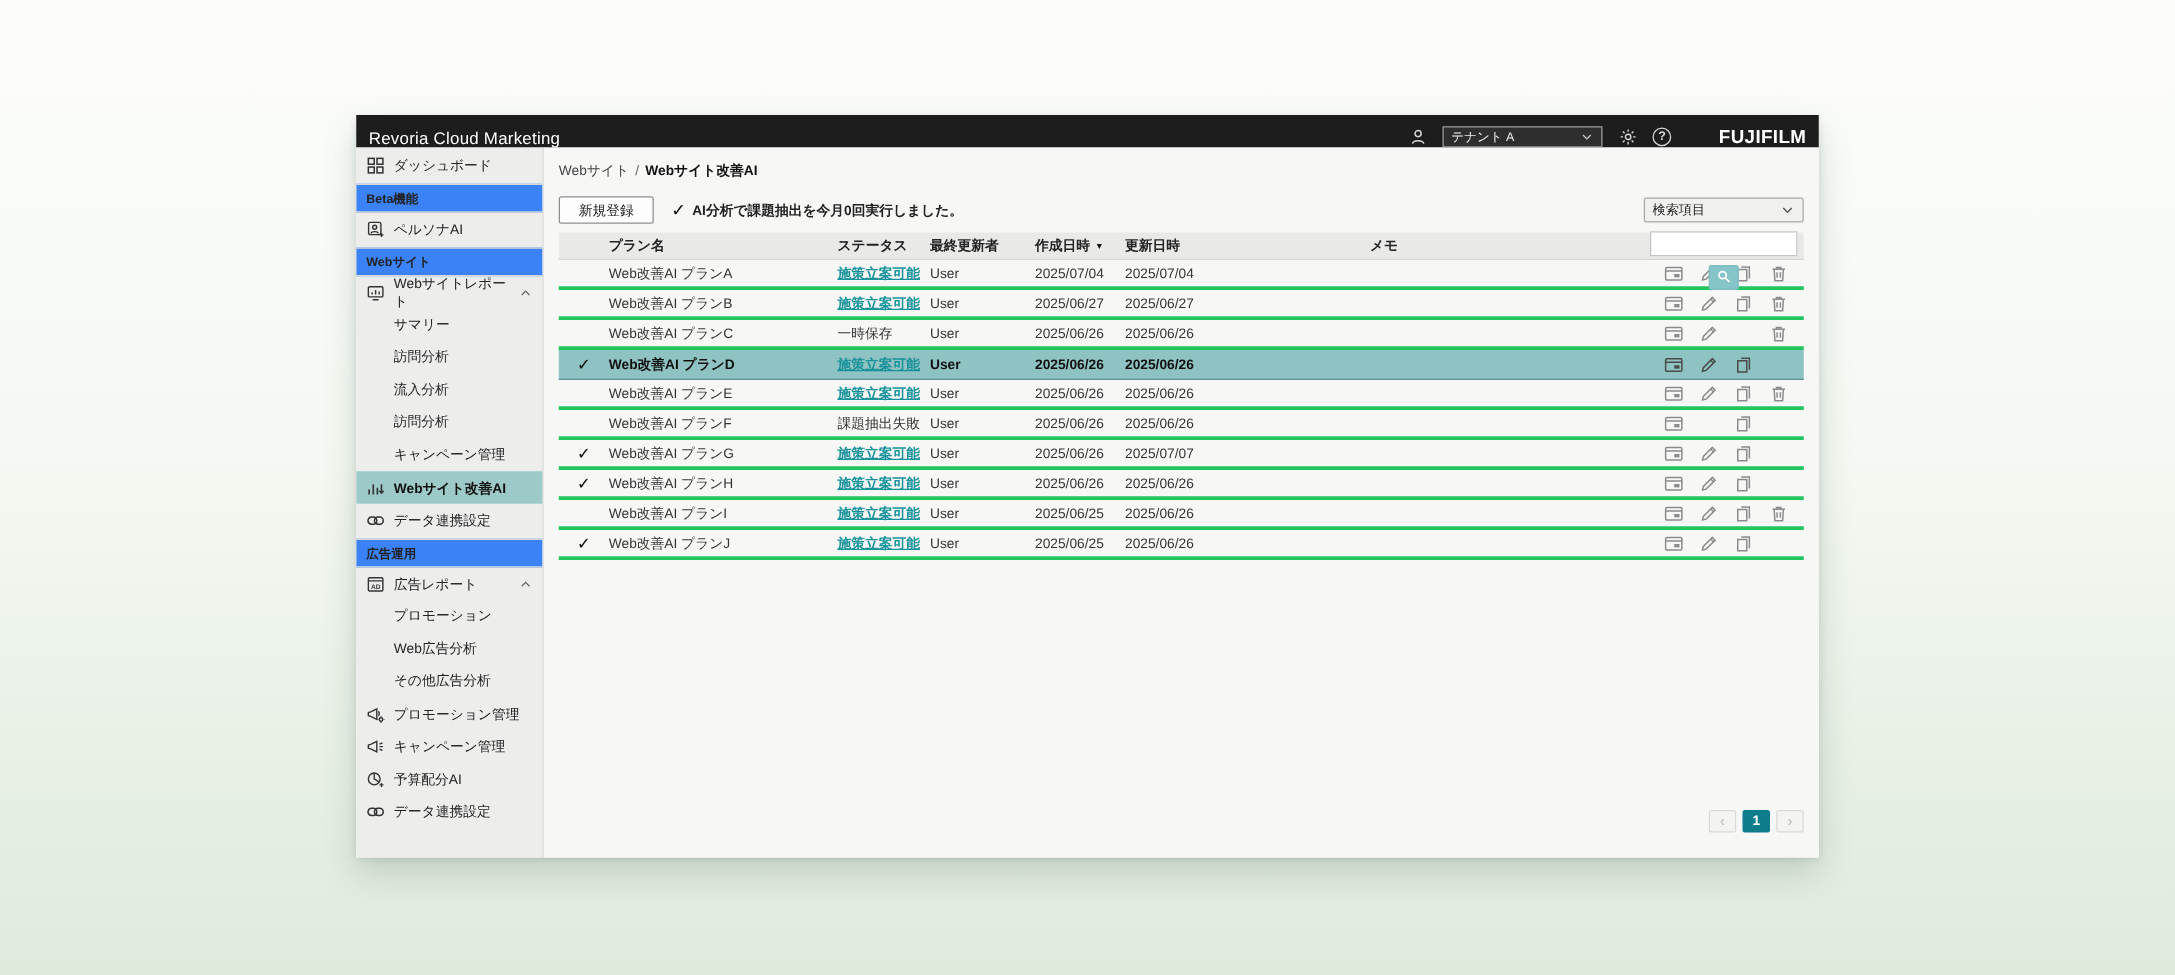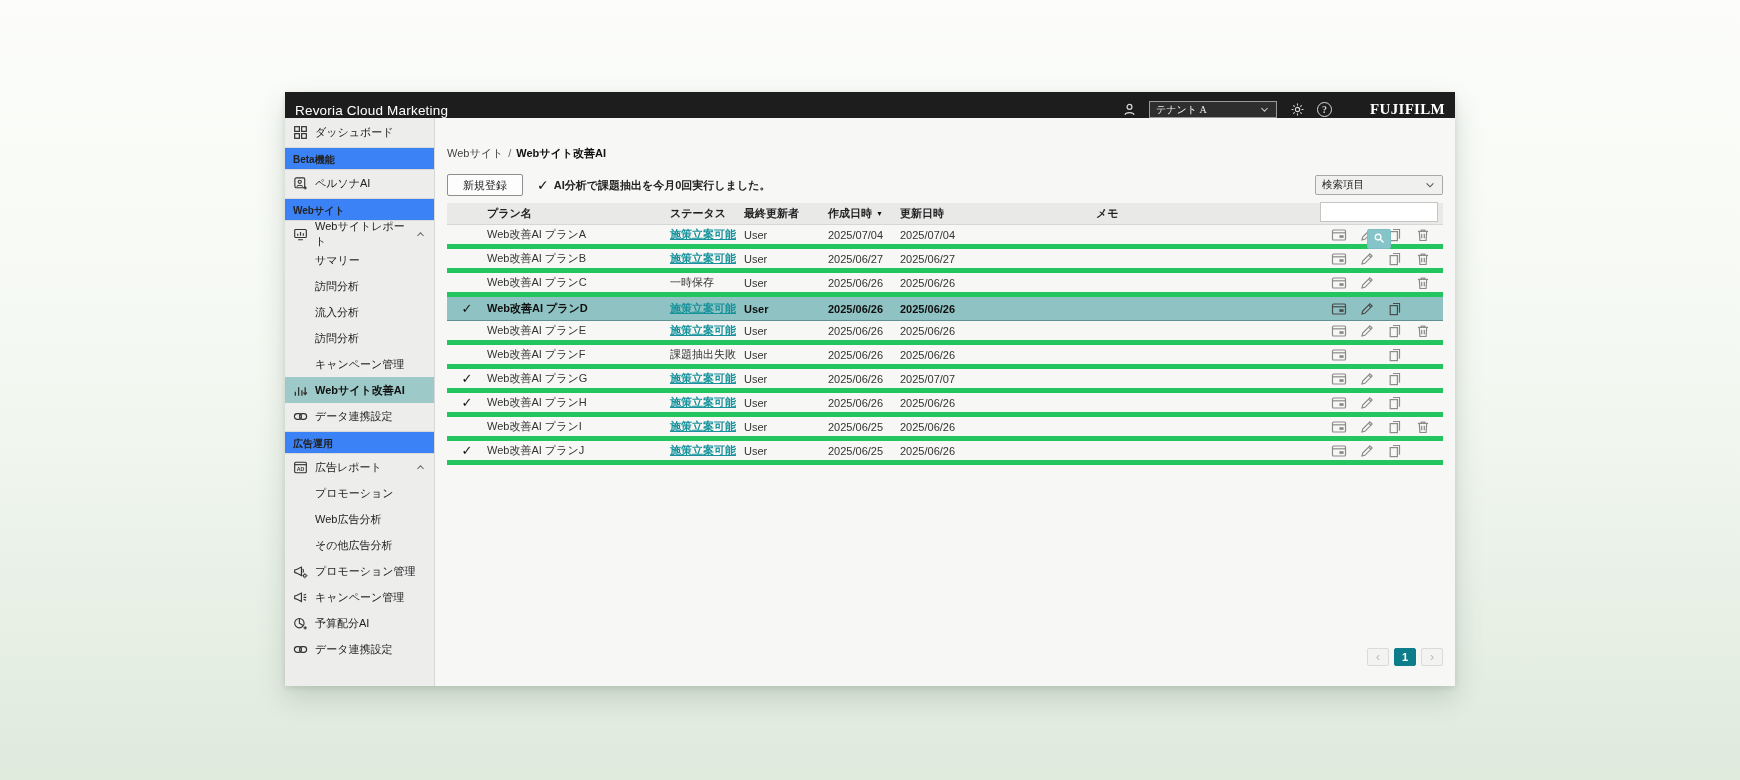--- a/index.html
+++ b/index.html
@@ -10,21 +10,21 @@
     position: relative; overflow: hidden;
   }
   .window {
     position:absolute; left:285px; top:92px; width:1170px; height:594px;
     background:#f7f7f6; box-shadow: 0 12px 26px rgba(55,85,65,.20), 0 2px 6px rgba(0,0,0,.10);
     font-size:11px; color:#333;
   }
   
   .topbar { height:26px; background:#1d1d1d; display:flex; align-items:flex-end; padding:0 10px; color:#fff; }
   .app-title { font-size:13.5px; letter-spacing:.2px; font-weight:400; }
-  .topbar-right { margin-left:auto; display:flex; align-items:center; gap:12px;font-family:Liberation Serif, serif; }
+  .topbar-right { margin-left:auto; display:flex; align-items:center; gap:12px; }
   .tb-icon { width:16px; height:16px; color:#d7d7d7; display:inline-flex; align-items:center; justify-content:center; cursor:pointer; }
   .tb-icon svg { width:15px; height:15px; }
   .tenant-select { width:128px; height:17px; background:#2e2e2e; border:1px solid #9a9a9a; color:#eee; font-size:10px;
     display:flex; align-items:center; justify-content:space-between; padding:0 6px; cursor:pointer; }
   .tenant-select .chev { width:11px; height:11px; color:#ccc; display:inline-flex; }
   .help-badge { width:15px; height:15px; border:1.5px solid #d7d7d7; border-radius:50%; color:#d7d7d7;
     font-size:10px; font-weight:bold; display:inline-flex; align-items:center; justify-content:center; cursor:pointer; }
   .help-badge::after { content:"?"; }
   .brand { font-weight:800; font-size:15px; letter-spacing:.3px; color:#fff; margin-left:26px; }
   
@@ -33,42 +33,42 @@
   .s-item .s-icon { width:15px; height:15px; flex:none; color:#333; display:inline-flex; }
   .s-item .s-icon svg { width:15px; height:15px; }
   .s-item.selected { background:#9dcac8; font-weight:bold; color:#111; }
   .s-chev { margin-left:auto; width:11px; height:11px; color:#666; display:inline-flex; }
   .s-chev svg { width:11px; height:11px; }
   .s-section { height:23px; line-height:23px; padding:0 8px; font-weight:bold; font-size:10px; color:#222;
     border-top:1px solid #d9d9d8; border-bottom:1px solid #d9d9d8; background:#3b82f6; margin-top:2px; }
   .s-sub { height:26px; line-height:26px; padding-left:30px; color:#222; cursor:pointer; font-size:11px; }
   
   .main { position:absolute; left:150px; top:26px; right:0; bottom:0; background:#f7f7f6; padding:8px 12px 0 12px; }
-  .breadcrumb { font-size:11px; color:#444; margin-top:20px; }
+  .breadcrumb { font-size:11px; color:#444; margin-top:3px; }
   .breadcrumb .sep { margin:0 5px; color:#666; }
   .breadcrumb .cur { font-weight:bold; color:#111; }
   .toolbar { margin-top:13px; display:flex; align-items:center; height:22px; position:relative; }
   .btn-new { height:22px; padding:0 15px; background:#fdfdfd; border:1px solid #8f8f8f; border-radius:2px;
     font-size:11px; color:#222; cursor:pointer; font-family:Liberation Sans, sans-serif; }
   .checkmark::before { content:"\2713"; }
   .msg-check { font-weight:bold; font-size:14px; margin-left:14px; color:#111; }
   .msg { font-size:11px; margin-left:5px; color:#222; font-weight:600; }
   .search-cluster { position:absolute; right:0; top:1px; display:flex; gap:7px; align-items:center;flex-direction:column; }
   .field-select { width:128px; height:20px; background:#f0f0ef; border:1px solid #a8a8a8; border-radius:2px;
     display:flex; align-items:center; justify-content:space-between; padding:0 6px; font-size:10.5px; color:#222; cursor:pointer; }
   .field-select .chev { width:12px; height:12px; color:#555; display:inline-flex; }
   .search-input { width:118px; height:20px; border:1px solid #c4c4c3; background:#fff; font-size:11px; padding:0 4px; font-family:inherit; }
   .search-btn { width:24px; height:20px; background:#85c4c8; border:1px solid #7dbdc1; border-radius:2px;
     display:flex; align-items:center; justify-content:center; color:#fff; cursor:pointer; }
   .search-btn svg { width:12px; height:12px; }
   
   .table { margin-top:7px; }
   .thead { display:flex; height:22px; background:#e9e9e8; align-items:center; font-size:11px; color:#222;
     font-weight:bold; border-bottom:1px solid #d6d6d5; }
-  .row { display:flex; height:24px; align-items:center; border-bottom:5px solid #22c55e; font-size:11px; color:#333; }
+  .row { display:flex; height:24px; align-items:center; border-bottom:3px solid #22c55e; font-size:11px; color:#333; }
   .row.selected { background:#8fc2c2; border-bottom:1px solid #5f9092; font-weight:bold; color:#101010; }
   .c-check { width:40px; text-align:center; font-size:13px; font-weight:bold; color:#111; }
   .c-name { width:183px; }
   .c-status { width:74px; }
   .c-user { width:84px; }
   .c-created { width:72px; }
   .c-updated { width:196px; }
   .c-memo { flex:1; }
   .c-actions { width:112px; display:flex; align-items:center; gap:12px; }
   .sort-ind { font-size:7px; color:#111; margin-left:4px; vertical-align:1px; }

